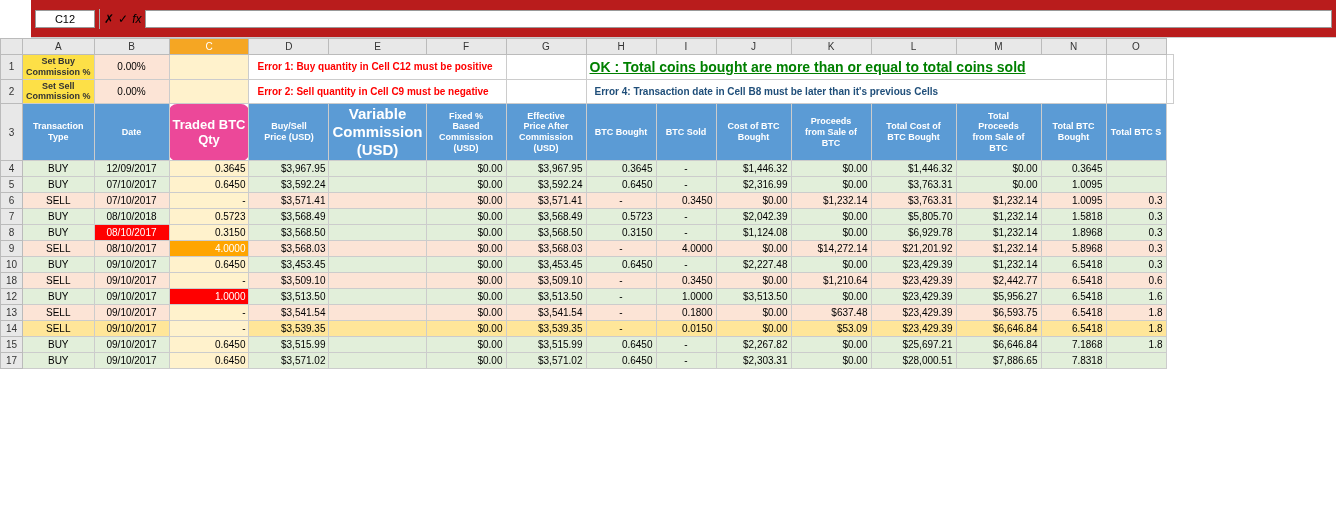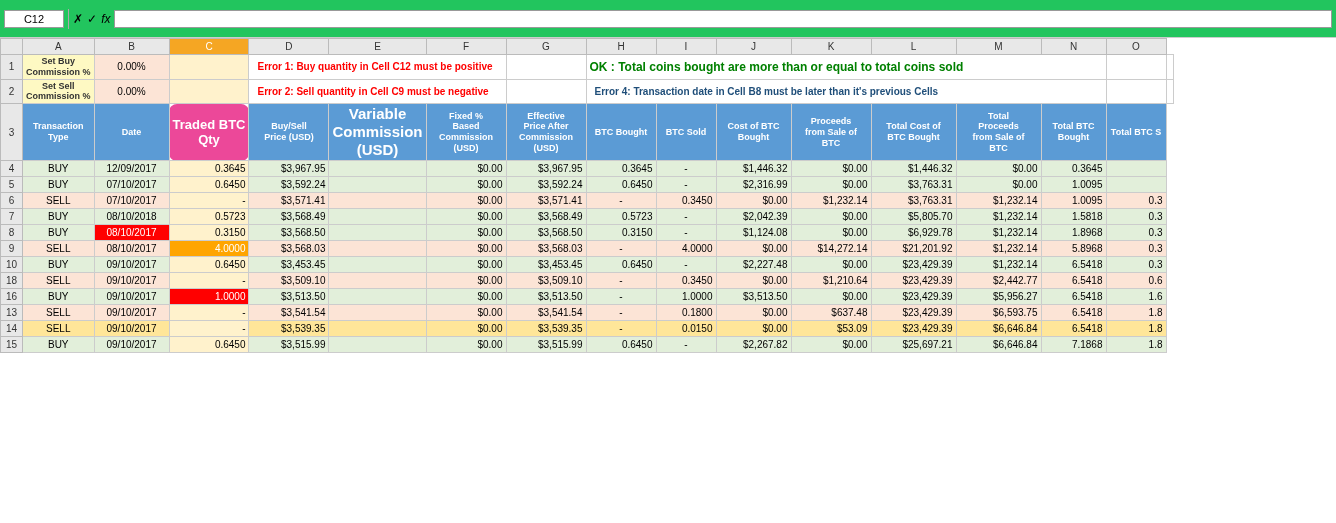--- a/index.html
+++ b/index.html
@@ -1,21 +1,21 @@
 <!DOCTYPE html>
 <html><head>
   <meta charset="utf-8">
   <style>
     * { box-sizing: border-box; margin: 0; padding: 0; }
     body { font-family: Arial, sans-serif; font-size: 11px; background: #fff; overflow: hidden; }
     
     .spreadsheet-container { width: 1336px; height: 523px; overflow: hidden; position: relative; }
     
     
-    .formula-bar { height: 38px; background: #22c55e; border-bottom: 1px solid #ccc; display: flex; align-items: center; padding: 2px 4px; }
+    .formula-bar { height: 38px; background: #b91c1c; border-bottom: 1px solid #ccc; display: flex; align-items: center; padding: 2px 4px; margin-left: 31px; }
     .name-box { width: 60px; border: 1px solid #999; padding: 2px 4px; font-size: 11px; text-align: center; background: white; }
     .formula-divider { width: 1px; height: 20px; background: #aaa; margin: 0 4px; }
     .formula-content { flex: 1; border: 1px solid #999; padding: 2px 4px; background: white; font-size: 11px; }
     
     
     .grid-wrapper { position: relative; }
     
     table { border-collapse: collapse; table-layout: fixed; font-size: 10px; }
     
     .col-header-row { background: #e8e8e8; }
@@ -23,25 +23,25 @@
     .col-header.selected { background: #f5a623; color: white; }
     .row-num { background: #e8e8e8; border: 1px solid #bbb; text-align: center; padding: 2px; font-weight: normal; color: #333; min-width: 22px; width: 22px; }
     
     td { border: 1px solid #ccc; padding: 1px 3px; white-space: nowrap; overflow: hidden; text-overflow: ellipsis; vertical-align: middle; }
     
     
     .header-section { background: #5b9bd5; color: white; font-weight: bold; text-align: center; font-size: 10px; }
     
     
     .error-red { color: red; font-weight: bold; font-size: 10px; }
-    .ok-green { color: green; font-weight: bold; font-size: 12px; }
+    .ok-green { color: green; font-weight: bold; font-size: 14px; text-decoration: underline; }
     .error-blue { color: #1f4e79; font-weight: bold; font-size: 10px; }
     
     
-    .ctrl-label { background: #fef9c3; color: #333; text-align: center; font-size: 9px; font-weight: bold; }
+    .ctrl-label { background: #fde047; color: #333; text-align: center; font-size: 9px; font-weight: bold; }
     .ctrl-value { background: #fce4d6; text-align: center; }
     
     
     .buy-row { background: #e2efda; }
     .sell-row { background: #fce4d6; }
     
     .red-cell { background: red !important; color: white !important; }
     .orange-cell { background: #ffa500 !important; color: white !important; }
     .green-cell { background: #00b050 !important; color: white !important; }
     
@@ -303,21 +303,21 @@
           <td class="text-right">0.3450</td>
           <td class="text-right">$0.00</td>
           <td class="text-right">$1,210.64</td>
           <td class="text-right">$23,429.39</td>
           <td class="text-right">$2,442.77</td>
           <td class="text-right">6.5418</td>
           <td class="text-right">0.6</td>
         </tr>
 
         <tr class="buy-row">
-          <td class="row-num">16</td>
+          <td class="row-num">12</td>
           <td class="text-center">BUY</td>
           <td class="text-center">09/10/2017</td>
           <td class="text-right col-c-highlight red-cell">1.0000</td>
           <td class="text-right">$3,513.50</td>
           <td></td>
           <td class="text-right">$0.00</td>
           <td class="text-right">$3,513.50</td>
           <td class="text-center">-</td>
           <td class="text-right">1.0000</td>
           <td class="text-right">$3,513.50</td>
@@ -379,16 +379,34 @@
           <td class="text-center">-</td>
           <td class="text-right">$2,267.82</td>
           <td class="text-right">$0.00</td>
           <td class="text-right">$25,697.21</td>
           <td class="text-right">$6,646.84</td>
           <td class="text-right">7.1868</td>
           <td class="text-right">1.8</td>
         </tr>
 
 
+        <tr class="buy-row">
+          <td class="row-num">17</td>
+          <td class="text-center">BUY</td>
+          <td class="text-center">09/10/2017</td>
+          <td class="text-right col-c-highlight">0.6450</td>
+          <td class="text-right">$3,571.02</td>
+          <td></td>
+          <td class="text-right">$0.00</td>
+          <td class="text-right">$3,571.02</td>
+          <td class="text-right">0.6450</td>
+          <td class="text-center">-</td>
+          <td class="text-right">$2,303.31</td>
+          <td class="text-right">$0.00</td>
+          <td class="text-right">$28,000.51</td>
+          <td class="text-right">$7,886.65</td>
+          <td class="text-right">7.8318</td>
+          <td class="text-right"></td>
+        </tr>
       </tbody>
     </table>
   </div>
 </div>
 
 </body></html>

